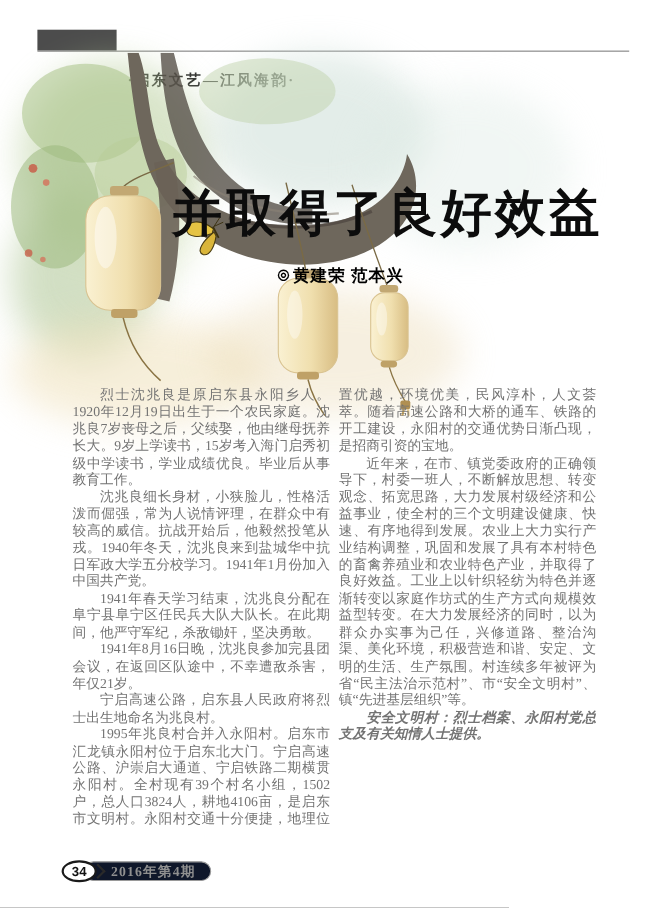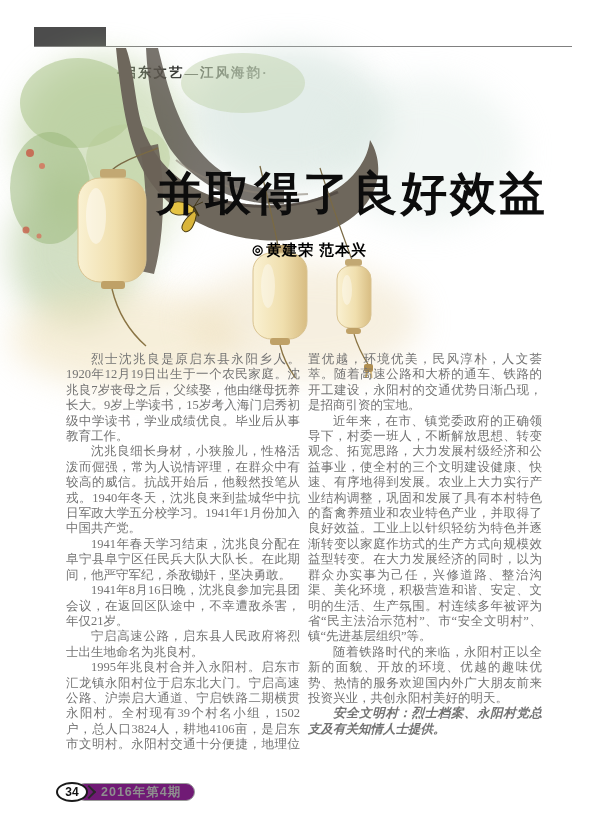--- a/index.html
+++ b/index.html
@@ -43,23 +43,23 @@
     column-count:2;column-gap:8px;column-fill:auto;
     font-size:12.5px;line-height:15.4px;text-align:justify;color:#737373;
     overflow:hidden;
   }
   .body-text p{margin:0;text-indent:2em;}
   .body-text p.note{font-weight:bold;font-style:italic;}
   
   .footer{position:absolute;left:56px;top:782px;height:20px;z-index:5;}
   .issue-pill{
     position:absolute;left:20px;top:1px;height:16px;line-height:16px;
-    padding:0 13px 0 24px;border:1px solid #9a9a9a;border-radius:10px;background:#701a75;
+    padding:0 13px 0 24px;border:1px solid #9a9a9a;border-radius:10px;background:#0f172a;
     color:#8f8f8f;font-weight:bold;font-size:12.5px;letter-spacing:1px;white-space:nowrap;
-    font-family:Liberation Sans, sans-serif;
+    font-family:Liberation Serif, serif;
   }
   .page-badge{
     position:absolute;left:0;top:0;width:28px;height:16px;background:#ffffff;
     border:2px solid #1a1a1a;border-radius:50%;text-align:center;line-height:16px;
     font-size:12px;font-weight:bold;color:#111;z-index:3;
     font-family:"Liberation Sans",sans-serif;
   }
   .badge-arrow{
     position:absolute;left:28px;top:5px;width:8px;height:8px;z-index:2;
     border-top:2px solid #2a2a2a;border-right:2px solid #2a2a2a;transform:rotate(45deg);
@@ -168,21 +168,20 @@
   </div>
 
   <div class="body-text">
     <p>烈士沈兆良是原启东县永阳乡人。1920年12月19日出生于一个农民家庭。沈兆良7岁丧母之后，父续娶，他由继母抚养长大。9岁上学读书，15岁考入海门启秀初级中学读书，学业成绩优良。毕业后从事教育工作。</p>
     <p>沈兆良细长身材，小狭脸儿，性格活泼而倔强，常为人说情评理，在群众中有较高的威信。抗战开始后，他毅然投笔从戎。1940年冬天，沈兆良来到盐城华中抗日军政大学五分校学习。1941年1月份加入中国共产党。</p>
     <p>1941年春天学习结束，沈兆良分配在阜宁县阜宁区任民兵大队大队长。在此期间，他严守军纪，杀敌锄奸，坚决勇敢。</p>
     <p>1941年8月16日晚，沈兆良参加完县团会议，在返回区队途中，不幸遭敌杀害，年仅21岁。</p>
     <p>宁启高速公路，启东县人民政府将烈士出生地命名为兆良村。</p>
     <p>1995年兆良村合并入永阳村。启东市汇龙镇永阳村位于启东北大门。宁启高速公路、沪崇启大通道、宁启铁路二期横贯永阳村。全村现有39个村名小组，1502户，总人口3824人，耕地4106亩，是启东市文明村。永阳村交通十分便捷，地理位置优越，环境优美，民风淳朴，人文荟萃。随着高速公路和大桥的通车、铁路的开工建设，永阳村的交通优势日渐凸现，是招商引资的宝地。</p>
     <p>近年来，在市、镇党委政府的正确领导下，村委一班人，不断解放思想、转变观念、拓宽思路，大力发展村级经济和公益事业，使全村的三个文明建设健康、快速、有序地得到发展。农业上大力实行产业结构调整，巩固和发展了具有本村特色的畜禽养殖业和农业特色产业，并取得了良好效益。工业上以针织轻纺为特色并逐渐转变以家庭作坊式的生产方式向规模效益型转变。在大力发展经济的同时，以为群众办实事为己任，兴修道路、整治沟渠、美化环境，积极营造和谐、安定、文明的生活、生产氛围。村连续多年被评为省“民主法治示范村”、市“安全文明村”、镇“先进基层组织”等。</p>
-    <p>随着铁路时代的来临，永阳村正以全新的面貌、开放的环境、优越的趣味优势、热情的服务欢迎国内外广大朋友前来投资兴业，共创永阳村美好的明天。</p>
     <p class="note">安全文明村：烈士档案、永阳村党总支及有关知情人士提供。</p>
   </div>
 
   <div class="footer">
     <div class="issue-pill">
       <span>2016年第4期</span>
     </div>
     <div class="badge-arrow"></div>
     <div class="page-badge">
       <span>34</span>

